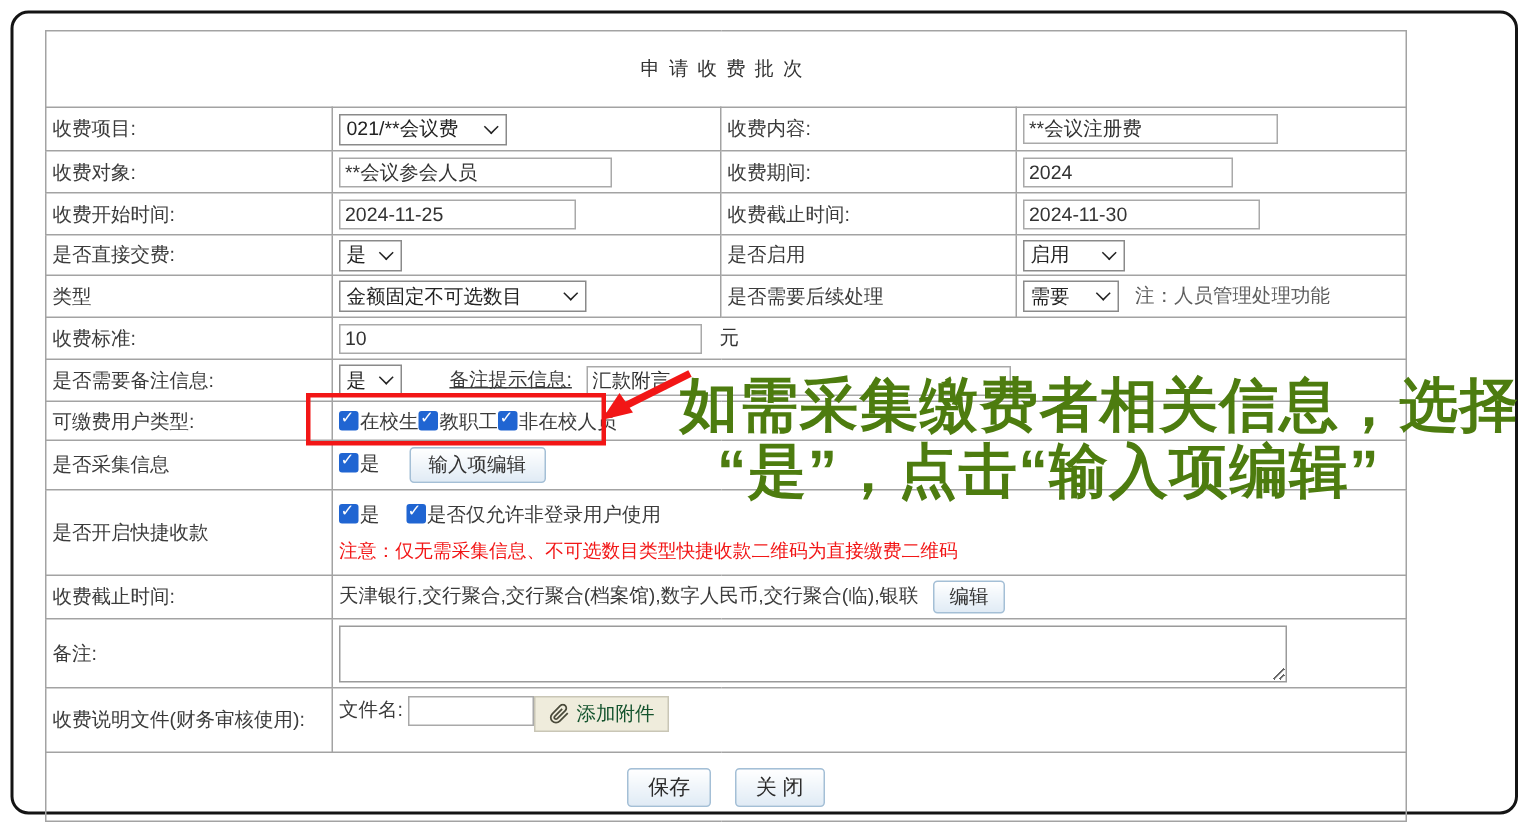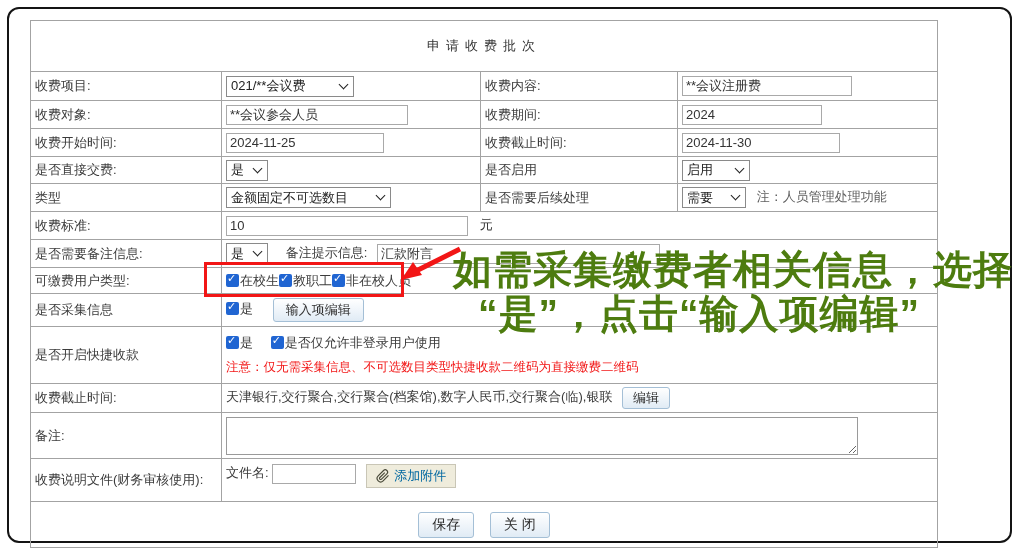--- a/index.html
+++ b/index.html
@@ -35,27 +35,27 @@
   .cb::after { content:"✓"; position:absolute; left:1px; top:-2px; color:#fff;
                font-size:11px; font-weight:bold; }
   .cbgap { margin-left:14px; }
 
   .btn { display:inline-block; border:1px solid #a4bfd6; border-radius:3px;
          background:linear-gradient(#ffffff,#e0ebf5); padding:2px 10px; font-size:13px;
          color:#333; cursor:pointer; vertical-align:middle; }
   .btn-edit-items { margin-left:16px; padding:2px 12px; }
   .btn-edit-channel { margin-left:6px; padding:1px 10px; }
   .btn-attach { display:inline-flex; align-items:center; gap:4px; background:#efecdc;
-                border:1px solid #c9c6b6; border-radius:0; padding:2px 9px; color:#0369a1;
-                margin-left:10px; vertical-align:middle; }
+                border:1px solid #c9c6b6; border-radius:0; padding:2px 9px; color:#14532d;
+                vertical-align:middle; }
 
   .note-gray { color:#5f5f5f; margin-left:7px; }
   .note-red  { color:#f21616; font-size:12.5px; display:block; margin-top:7px; }
   .unit { margin-left:8px; color:#333; }
-  .hint-lbl { margin:0 6px 0 14px; }
+  .hint-lbl { margin:0 6px 0 28px;text-decoration:underline; }
 
   .remark-ta { width:632px; height:38px; border:1px solid #9a9a9a; resize:both;
                font-family:inherit; font-size:13px; margin:2px 0; display:block; }
   .file-line { display:flex; align-items:flex-start; height:100%; padding-top:2px; }
   td.file-cell { vertical-align:top; padding-top:3px; }
 
   td.buttons-cell { text-align:center; }
   .btn-main { padding:3px 13px; margin:0 6px; font-size:14px; color:#2b2b2b; }
 
   
@@ -82,21 +82,21 @@
       </colgroup>
 
     <tbody>
         <tr>
       <td colspan="4" class="title-cell">申请收费批次</td>
     </tr>
 
     <tr class="h29">
       <td class="lbl">收费项目:</td>
       <td>
-        <span class="select" style="width:128px">
+        <span class="select" style="width:112px">
           <span>021/**会议费</span>
           <span class="chev"></span>
         </span>
       </td>
       <td class="lbl">收费内容:</td>
       <td><input class="ipt w170" value="**会议注册费" style=""></td>
     </tr>
 
     <tr class="h28">
       <td class="lbl">收费对象:</td>

